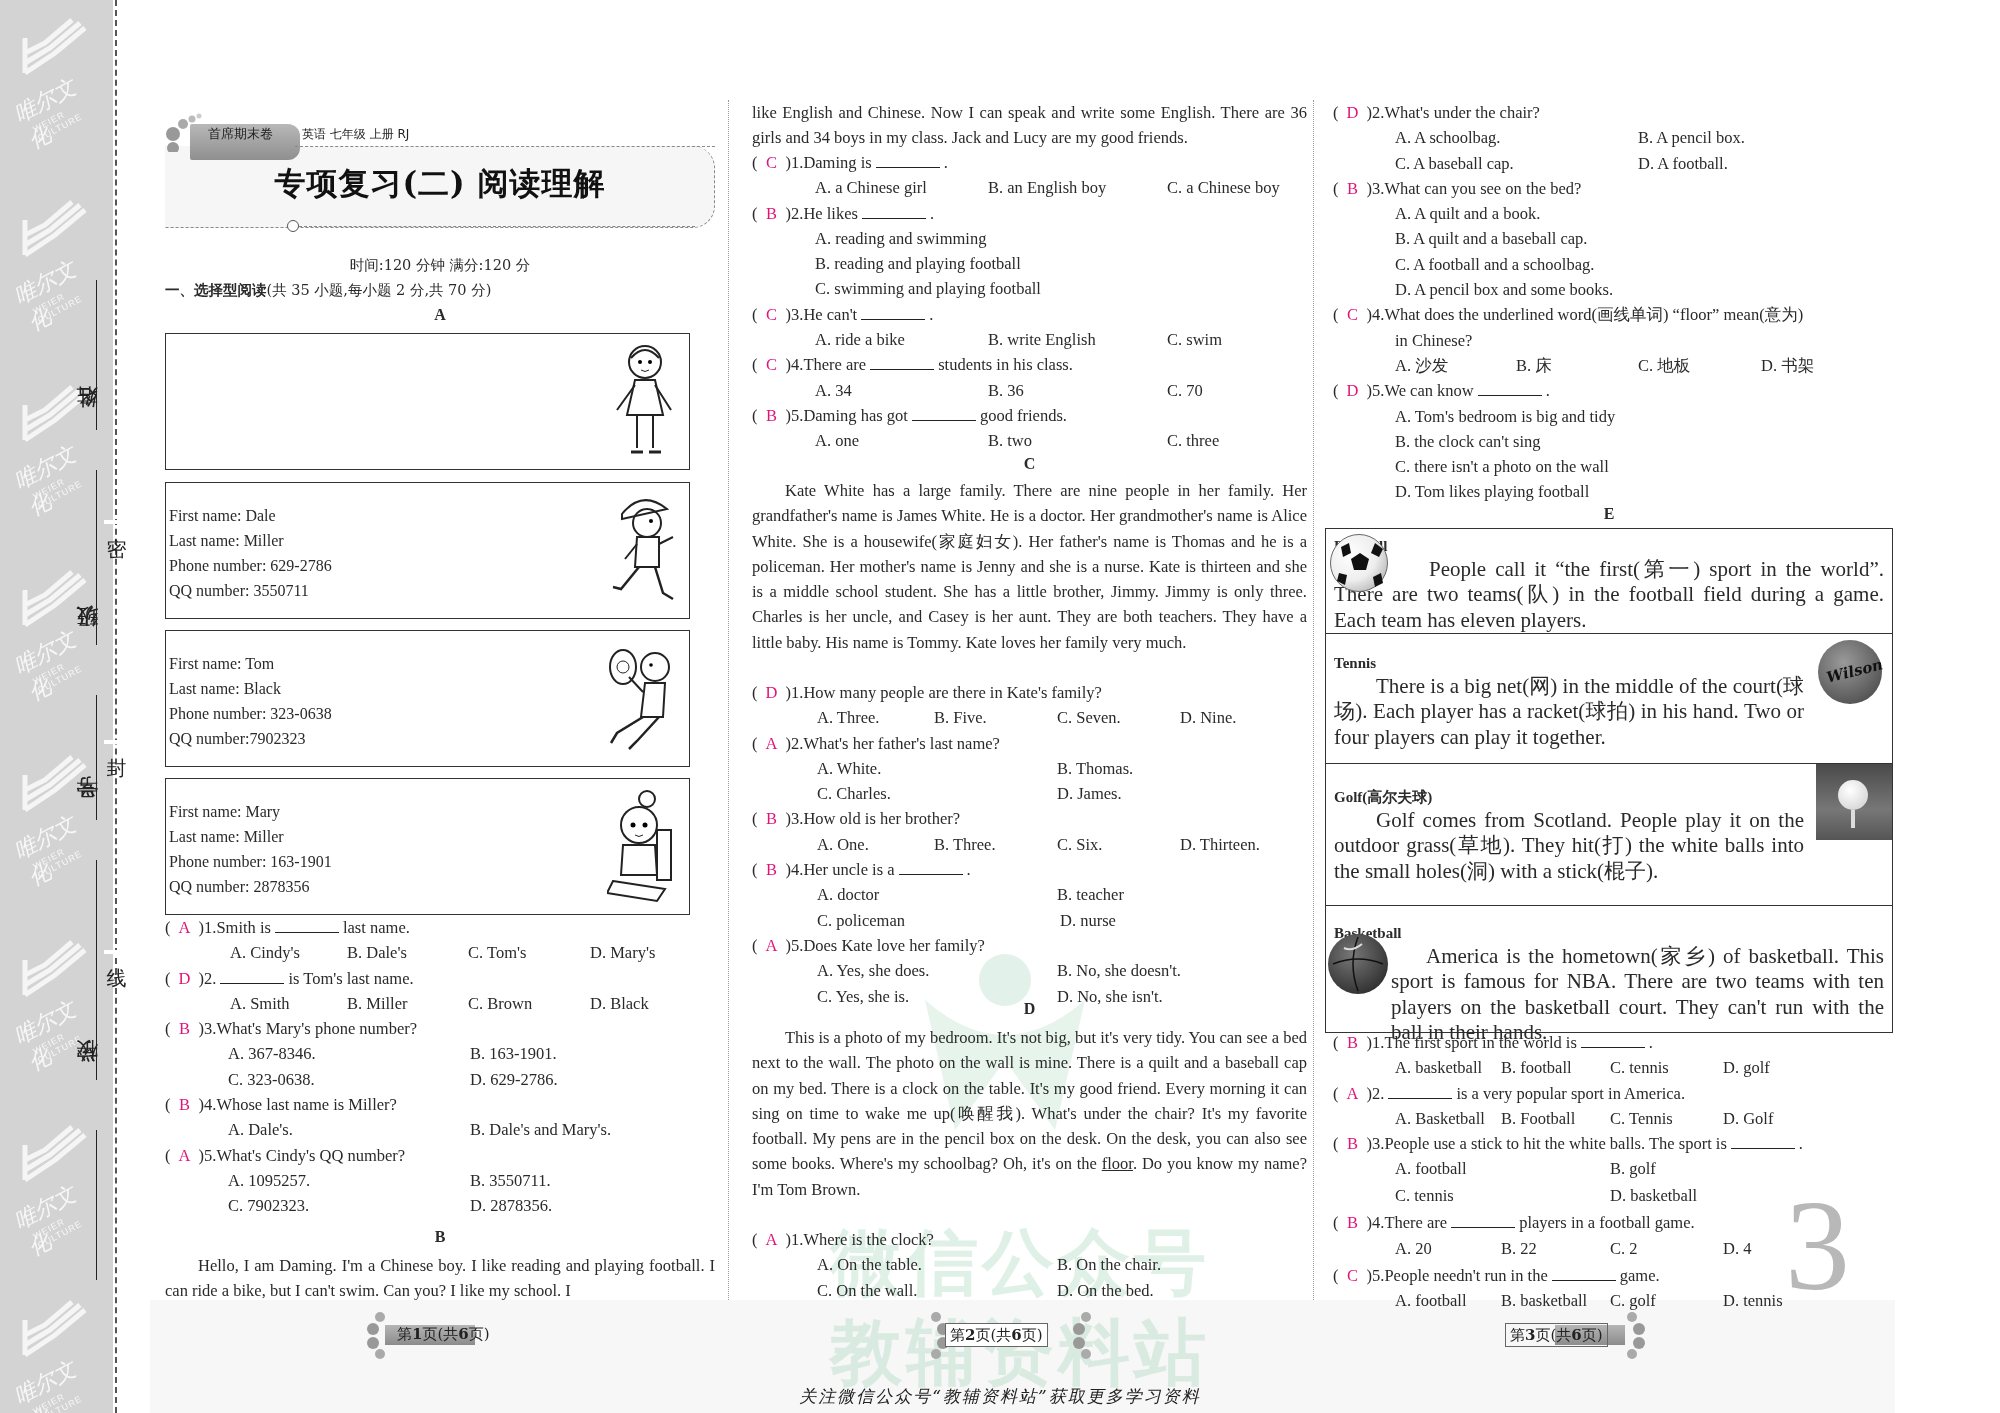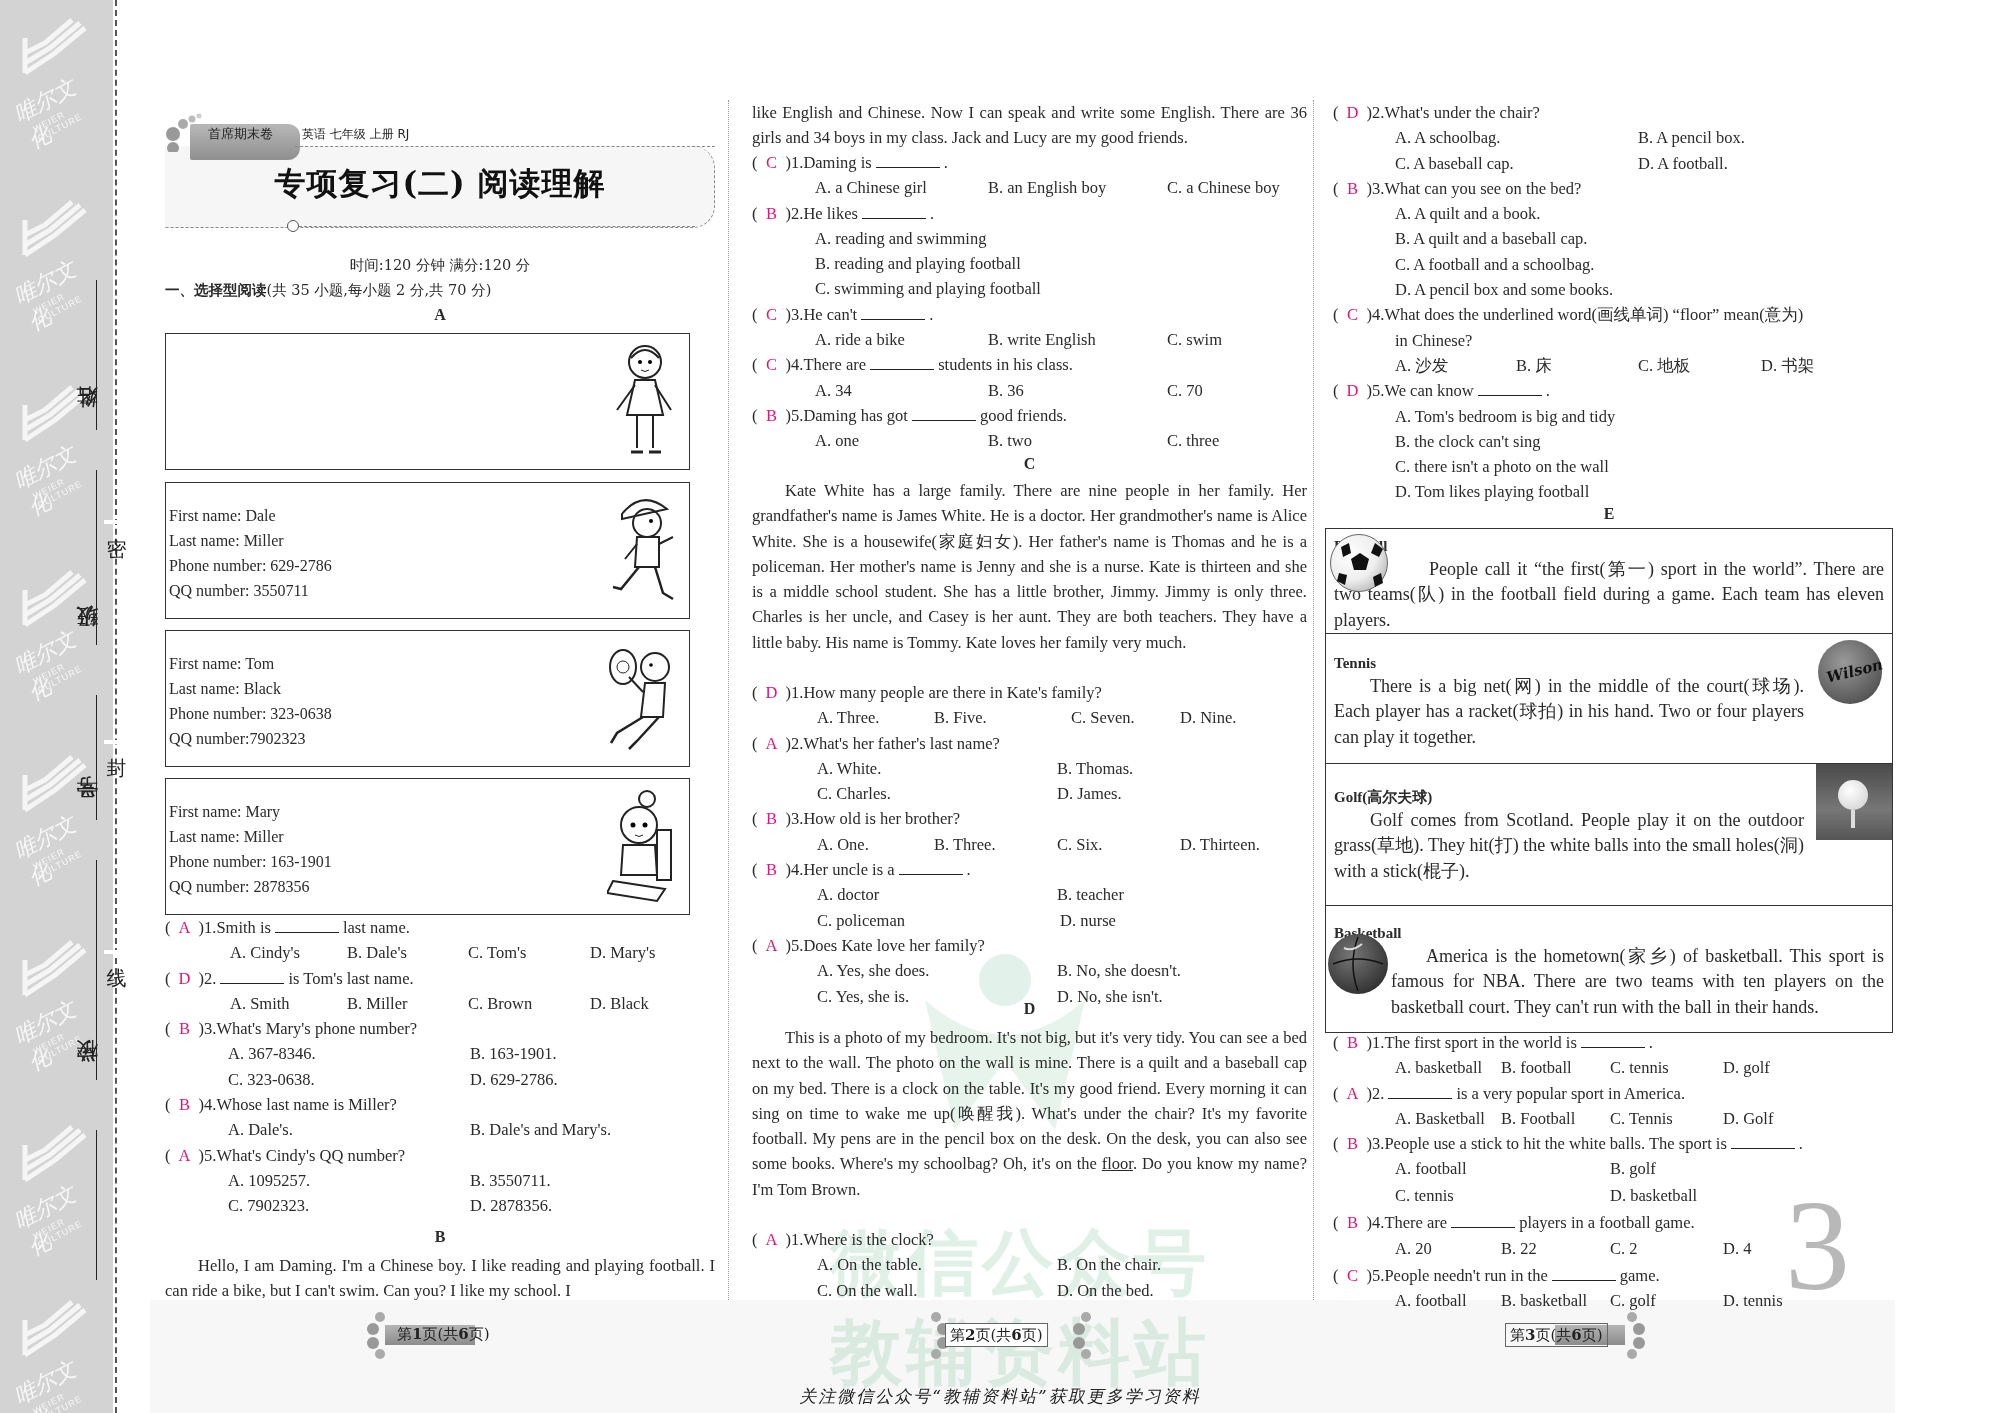--- a/index.html
+++ b/index.html
@@ -55,21 +55,21 @@
 
   .para { position: absolute; text-align: justify; line-height: 25.3px; font-size: 16.5px; text-indent: 2em; }
   .para.noindent { text-indent: 0; }
   .u { text-decoration: underline; }
 
   
   .ebox { position: absolute; left: 1325px; width: 568px; border: 1.5px solid #333; background: #fff; }
   .esec { position: relative; border-bottom: 1.5px solid #333; }
   .esec:last-child { border-bottom: none; }
   .esec h4 { text-align: left; font-size: 15px; font-weight: bold; line-height: 22px; }
-  .esec p { text-align: justify; line-height: 25.3px; font-size: 18px; }
+  .esec p { text-align: justify; line-height: 25.3px; font-size: 21px; }
   .ball { position: absolute; border-radius: 50%; }
 
   
   .pg { position: absolute; top: 1323px; height: 24px; font-family: "DejaVu Serif", serif; font-size: 15px; line-height: 22px; color: #222; }
   .pg .box { display: inline-block; border: 1px solid #666; padding: 0 4px; background: #fff; position: relative; z-index: 2; }
   .pg .shade { position: absolute; top: 2px; height: 20px; background: linear-gradient(#b5b5b5,#8c8c8c); z-index: 1; }
   .hexes { position: absolute; width: 30px; height: 48px; z-index: 0; }
   .slogan { position: absolute; top: 1385px; left: 0; width: 2000px; text-align: center; font-family: "DejaVu Serif", serif; font-style: italic; font-size: 17px; color: #222; letter-spacing: 2px; }
   .wm { position: absolute; font-family: "DejaVu Sans", sans-serif; font-weight: bold; color: rgba(140, 205, 170, 0.28); pointer-events: none; }
   .big3 { position: absolute; left: 1785px; top: 1180px; font-family: "Liberation Serif", serif; font-size: 130px; color: #b8b8b8; line-height: 1; }
@@ -334,21 +334,21 @@
 </div>
 
 <div class="abs center sec-letter" style="left:752px;width:555px;top:455px">C</div>
 <div class="para" style="left:752px;top:478px;width:555px">Kate White has a large family. There are nine people in her family. Her grandfather's name is James White. He is a doctor. Her grandmother's name is Alice White. She is a housewife(家庭妇女). Her father's name is Thomas and he is a policeman. Her mother's name is Jenny and she is a nurse. Kate is thirteen and she is a middle school student. She has a little brother, Jimmy. Jimmy is only three. Charles is her uncle, and Casey is her aunt. They are both teachers. They have a little baby. His name is Tommy. Kate loves her family very much.</div>
 
 <div class="q" style="left:752px;top:680px;width:555px">
   <div>(<span class="ans">D</span><span>)1.</span><span>How many people are there in Kate's family?</span></div>
   <div class="opt-row">
       <span style="left:65px">A. Three.</span>
       <span style="left:182px">B. Five.</span>
-      <span style="left:319px">C. Seven.</span>
+      <span style="left:305px">C. Seven.</span>
       <span style="left:428px">D. Nine.</span>
     </div>
   <div>(<span class="ans">A</span><span>)2.</span><span>What's her father's last name?</span></div>
   <div class="opt-row">
       <span style="left:65px">A. White.</span>
       <span style="left:305px">B. Thomas.</span>
     </div>
   <div class="opt-row">
       <span style="left:65px">C. Charles.</span>
       <span style="left:305px">D. James.</span>

